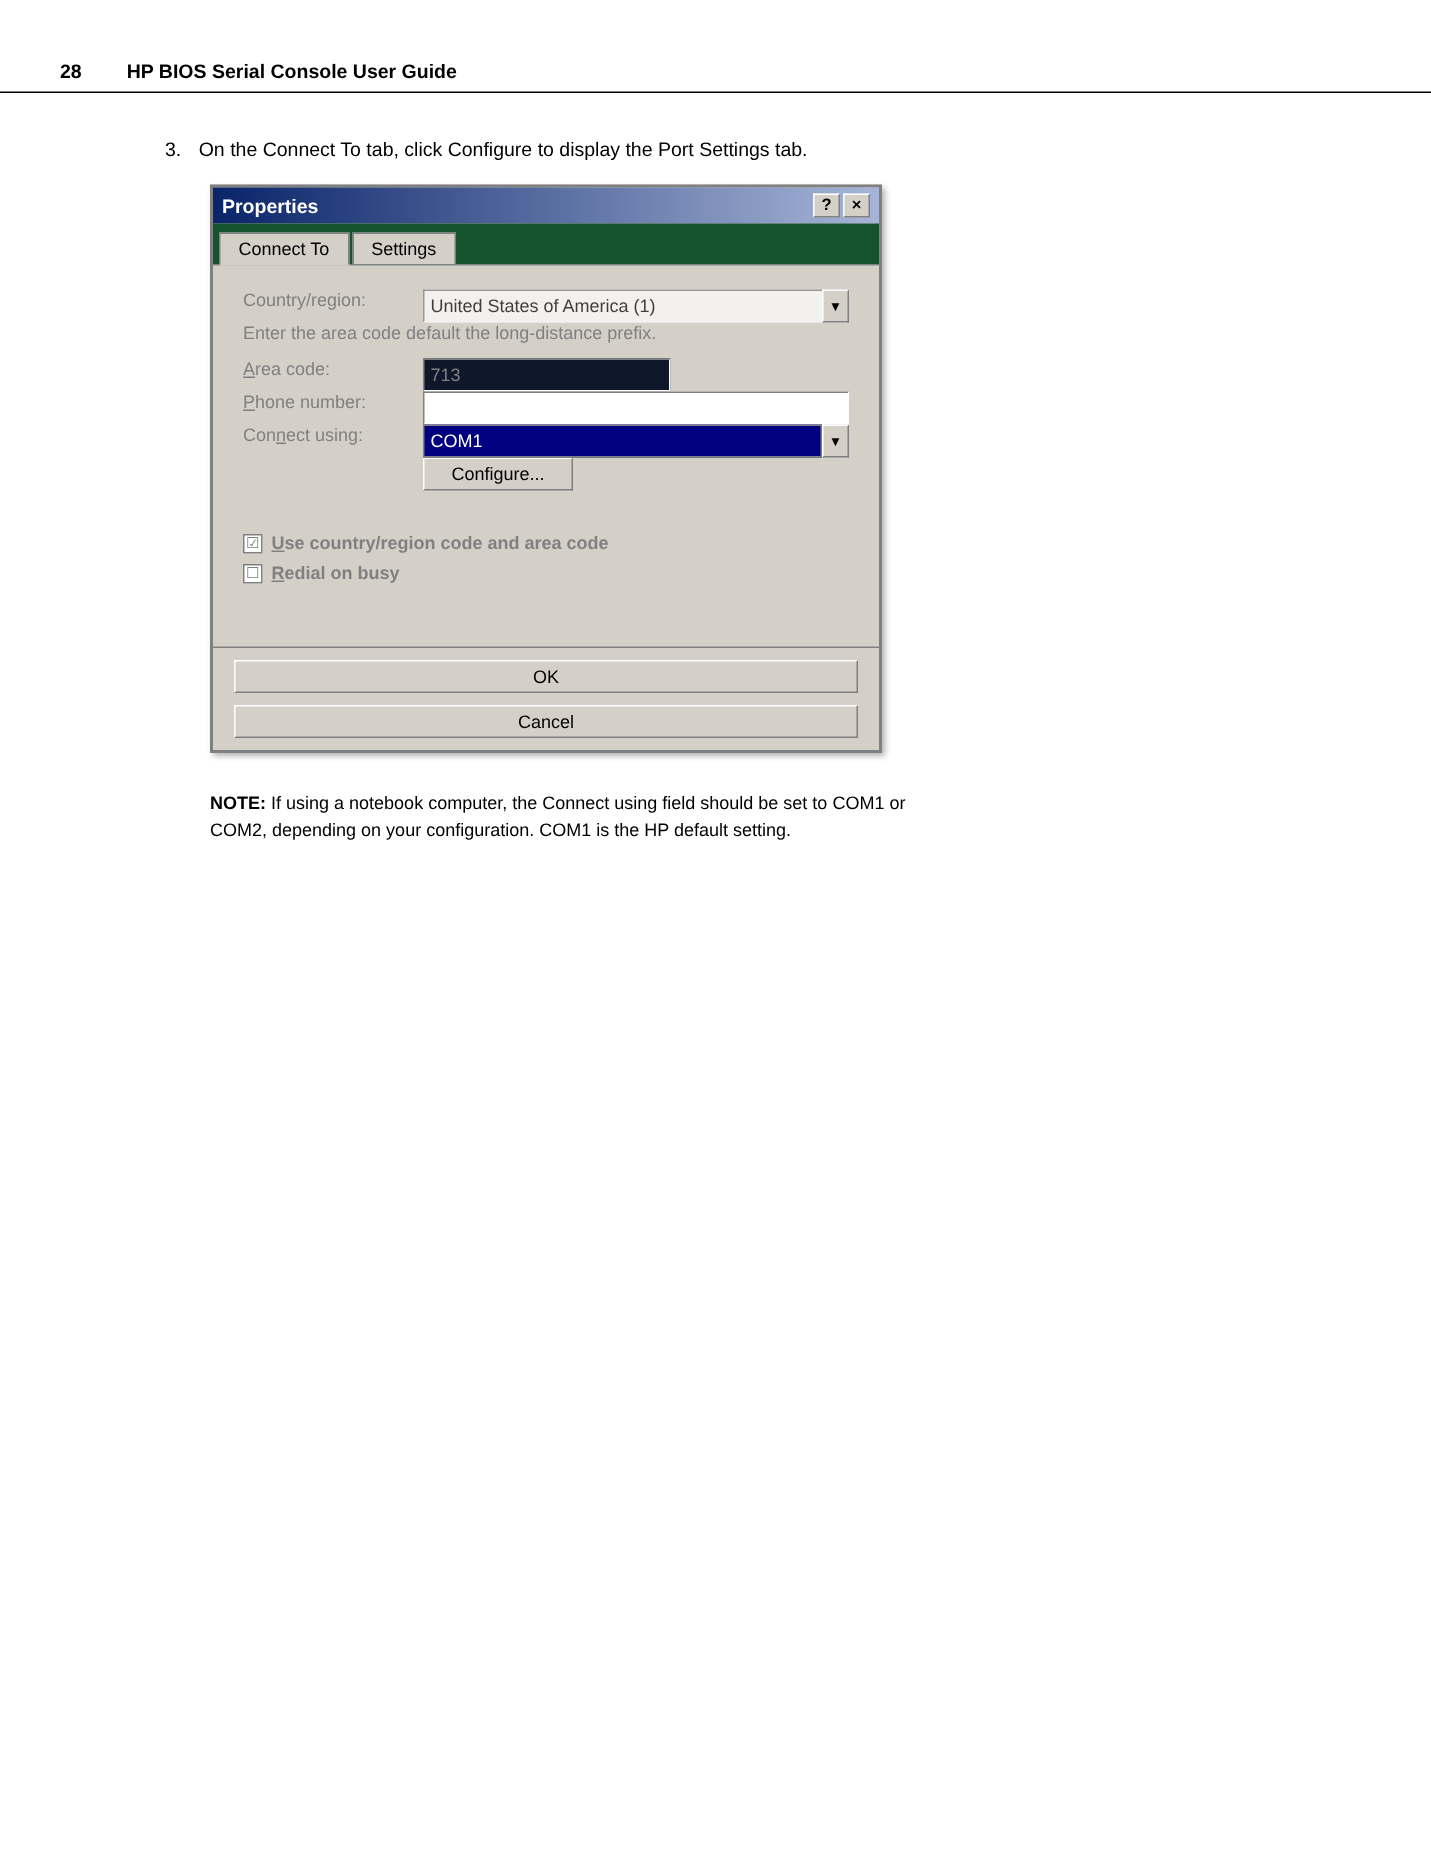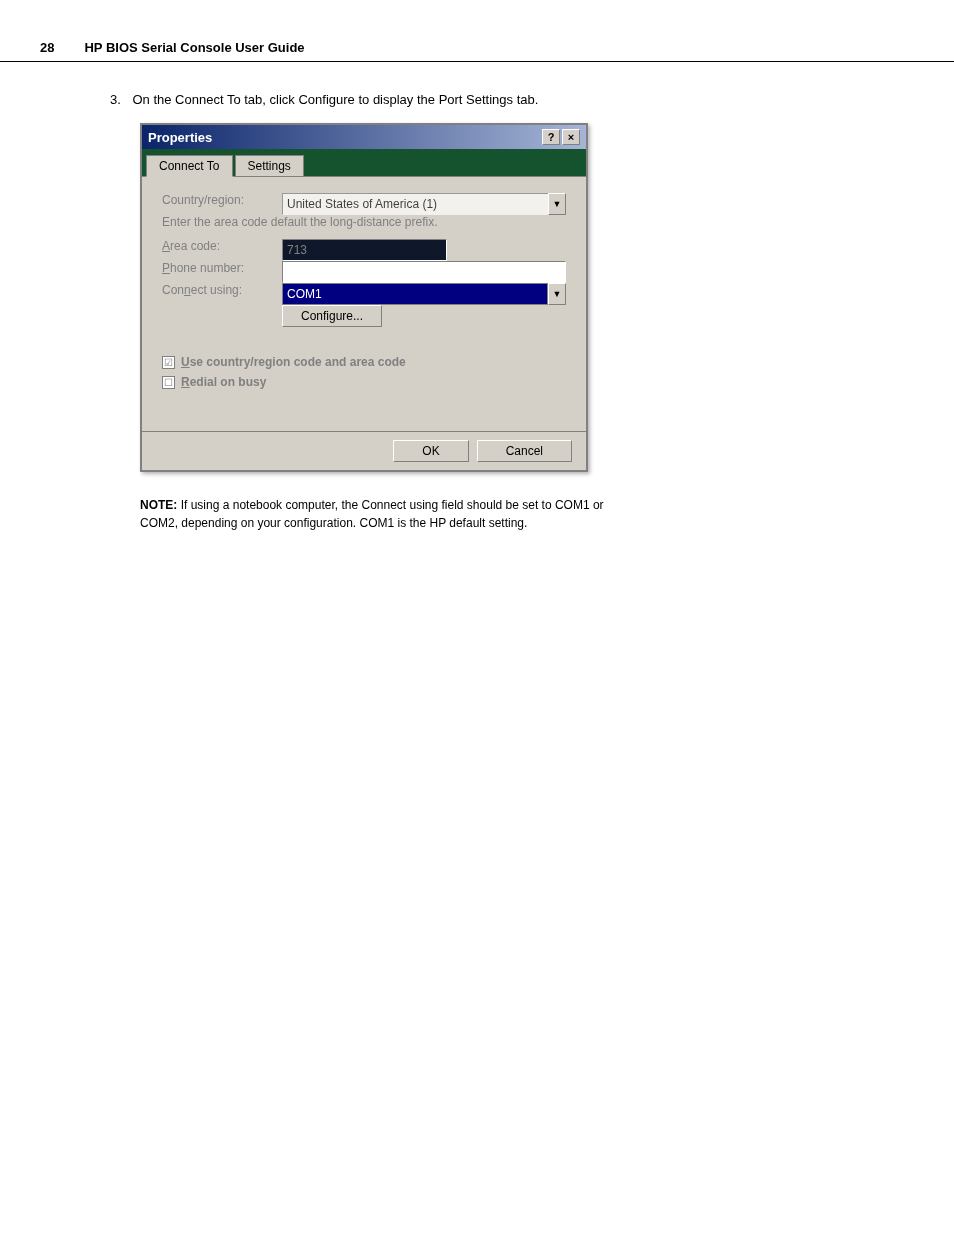--- a/index.html
+++ b/index.html
@@ -307,20 +307,21 @@
     }
 
     
     .dialog-footer {
       background: #d4d0c8;
       border-top: 1px solid #808080;
       padding: 8px 14px;
       display: flex;
       justify-content: flex-end;
       gap: 8px;
+      flex-direction: column;
     }
 
     .footer-btn {
       padding: 3px 28px;
       background: #d4d0c8;
       border: 1px solid;
       border-color: #ffffff #808080 #808080 #ffffff;
       font-size: 12px;
       cursor: pointer;
     }

